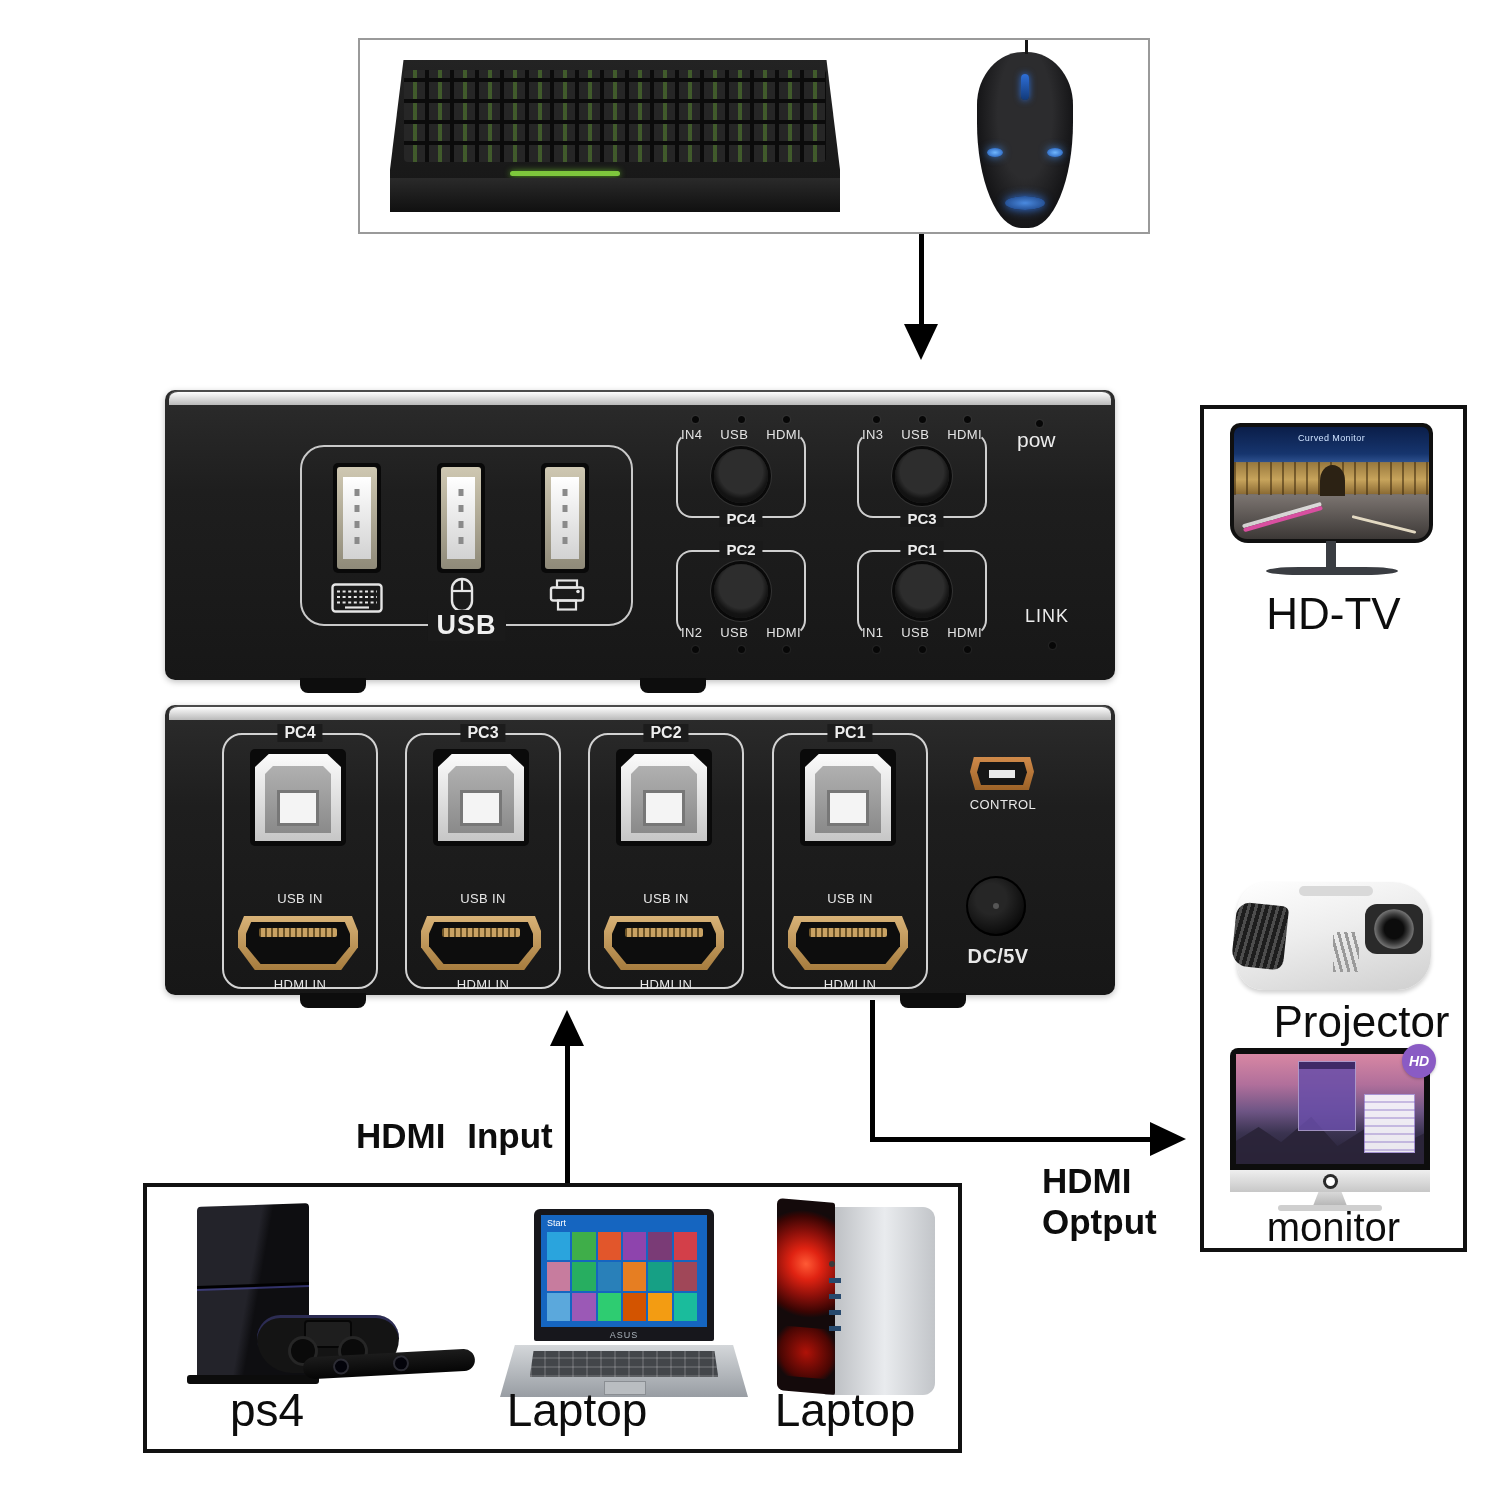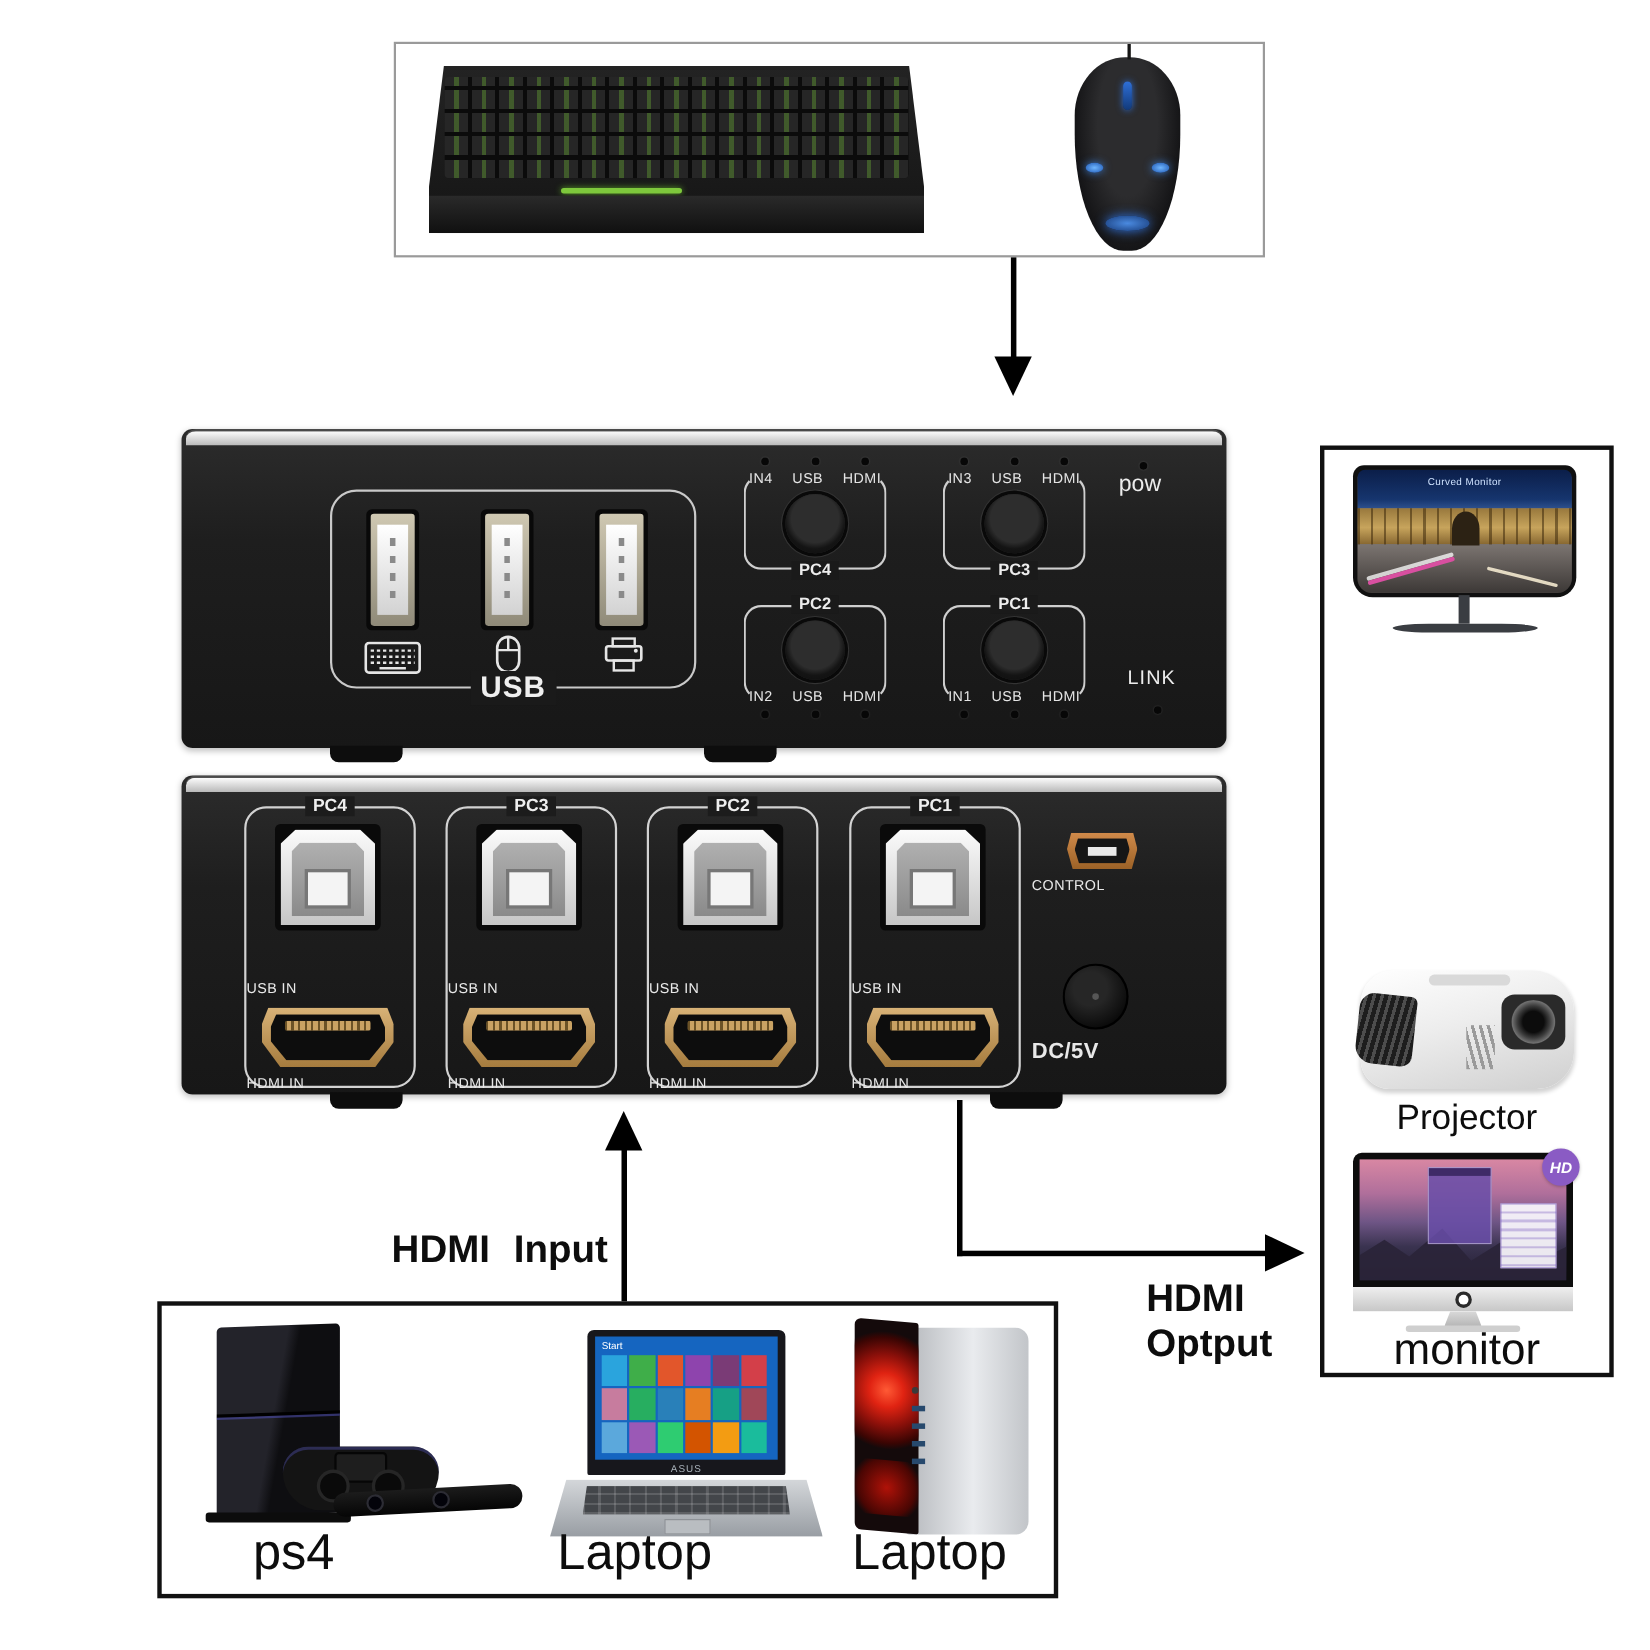--- a/index.html
+++ b/index.html
@@ -70,21 +70,21 @@
   .rpanel{position:absolute;top:28px;width:152px;height:252px;border:2px solid #d2d2d2;border-radius:20px;}
   .rp-name{position:absolute;left:50%;top:-11px;transform:translateX(-50%);background:#1c1c1c;
            padding:0 7px;font-size:16px;font-weight:bold;color:#efefef;}
   .usbb{position:absolute;left:26px;top:14px;width:96px;height:97px;background:#0a0a0a;border-radius:5px;}
   .usbb .b-body{position:absolute;inset:5px;background:linear-gradient(180deg,#fbfbfb,#c6c6c6);
         clip-path:polygon(16% 0,84% 0,100% 15%,100% 100%,0 100%,0 15%);}
   .usbb .b-mid{position:absolute;inset:17px 15px 13px;background:linear-gradient(180deg,#b0b0b0,#8a8a8a);
         clip-path:polygon(12% 0,88% 0,100% 12%,100% 100%,0 100%,0 12%);}
   .usbb .b-hole{position:absolute;left:50%;top:44px;width:36px;height:30px;transform:translateX(-50%);
         background:#f4f4f4;box-shadow:0 0 0 3px #777;}
-  .port-label{position:absolute;left:0;right:0;font-size:13px;
+  .port-label{position:absolute;left:0;right:0;text-align:center;font-size:13px;
               letter-spacing:.4px;color:#e8e8e8;}
   .hdmi{position:absolute;left:14px;top:181px;width:120px;height:54px;}
   .hdmi .h-out{position:absolute;inset:0;background:linear-gradient(180deg,#d8b277,#a67c3e);
         clip-path:polygon(5% 0,95% 0,100% 28%,100% 58%,86% 100%,14% 100%,0 58%,0 28%);}
   .hdmi .h-in{position:absolute;inset:6px 8px;background:#0d0d0d;
         clip-path:polygon(5% 0,95% 0,100% 28%,100% 58%,86% 100%,14% 100%,0 58%,0 28%);}
   .hdmi .h-strip{position:absolute;left:50%;top:12px;width:78px;height:9px;transform:translateX(-50%);
         background:#c9a263;border-radius:2px;
         background-image:repeating-linear-gradient(90deg,#6b5226 0 2px,transparent 2px 6px);}
   .micro{position:absolute;left:805px;top:52px;width:64px;height:33px;}
@@ -490,32 +490,33 @@
       <div class="tvimg">
         <div class="cols"></div>
           <div class="arch"></div>
         <div class="streak1"></div>
           <div class="streak2"></div>
         <div class="tv-caption">Curved Monitor</div>
       </div>
     </div>
     <div class="tv-neck" style="left:122px;top:132px;"></div>
     <div class="tv-base" style="left:62px;top:158px;"></div>
+    <div class="out-label" style="top:180px;font-size:44px;">HD-TV</div>
 
 
     <div class="proj-mini" style="left:33px;top:473px;">
       <div class="proj-body"></div>
       <div class="proj-top"></div>
       <div class="proj-grille"></div>
       <div class="proj-vents"></div>
       <div class="proj-lens-h">
           <div class="proj-lens"></div>
         </div>
     </div>
-    <div class="out-label" style="top:588px;font-size:32px;">Projector</div>
+    <div class="out-label" style="top:588px;font-size:44px;padding-left:28px;">Projector</div>
 
     <div class="monitor-mini" style="left:26px;top:639px;">
       <div class="mscreen">
         <div class="mimg">
           <div class="mount"></div>
           <div class="pan1"></div>
           <div class="pan2"></div>
         </div>
       </div>
       <div class="mchin"></div>

